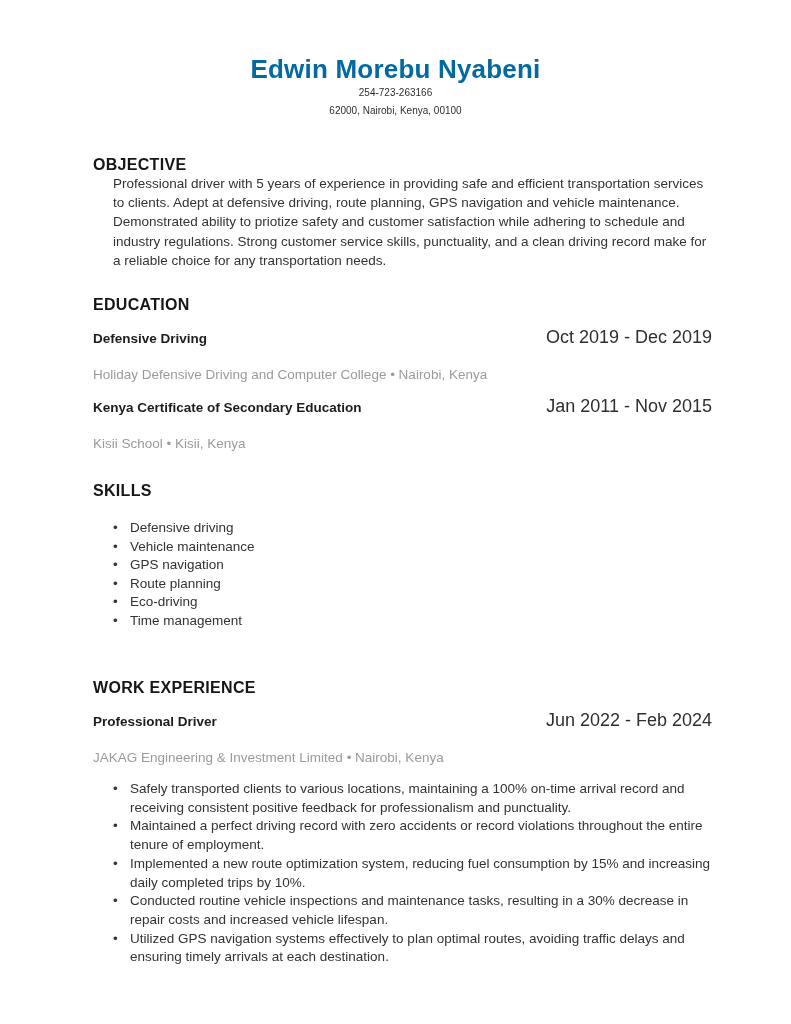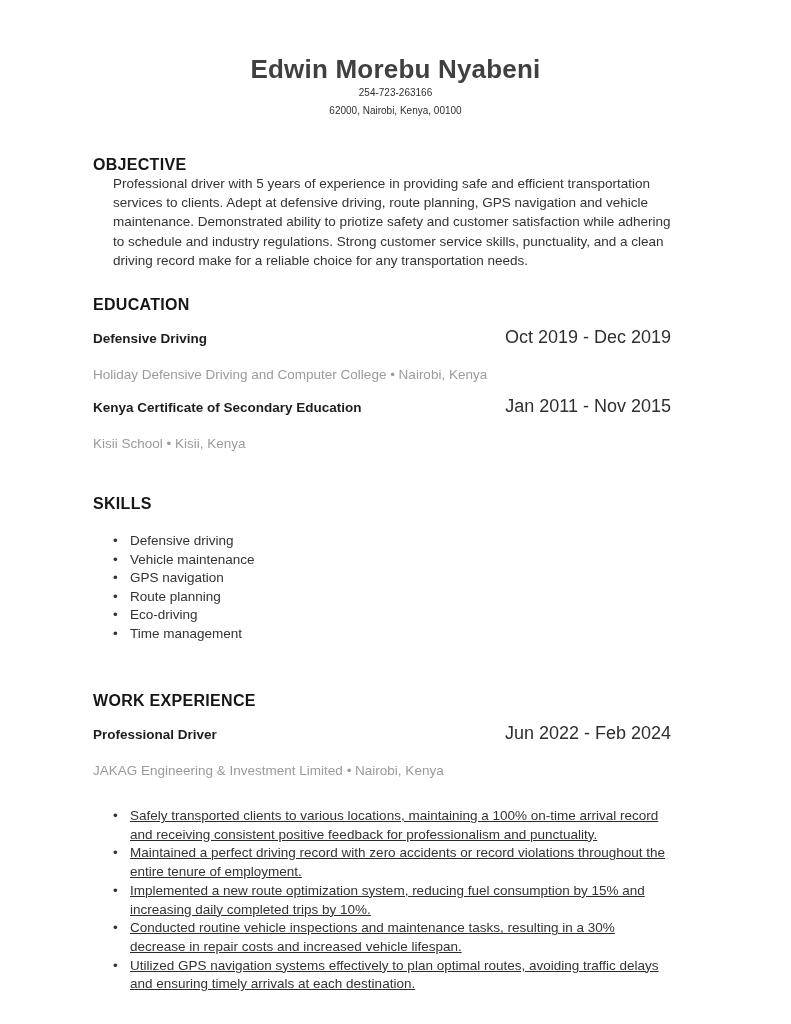--- a/index.html
+++ b/index.html
@@ -15,34 +15,34 @@
     position: relative;
   }
   
   .resume-header {
     padding-top: 54px;
     text-align: center;
   }
   .name {
     font-size: 26px;
     font-weight: bold;
-    color: #404040;
+    color: #0369a1;
     line-height: 30px;
     letter-spacing: 0.2px;
   }
   .contact-line {
     font-size: 10px;
     color: #2f2f2f;
     line-height: 17.5px;
   }
   .contact-line:first-of-type { margin-top: 4px; }
   
   .sections {
     padding-left: 93px;
-    padding-right: 120px;
+    padding-right: 79px;
   }
   .section-heading {
     font-size: 16px;
     font-weight: bold;
     color: #161616;
     letter-spacing: 0.3px;
   }
   .objective-section { margin-top: 37px; }
   .objective-text {
     padding-left: 20px;
@@ -68,40 +68,40 @@
     color: #2f2f2f;
     line-height: 17.5px;
     white-space: nowrap;
   }
   .entry-sub {
     font-size: 13.5px;
     color: #9b9b9b;
     line-height: 17.5px;
     margin-top: 18px;
   }
-  .skills-section { margin-top: 43px; }
+  .skills-section { margin-top: 30px; }
   .bullet-list {
     list-style: none;
     margin-top: 19px;
   }
   .bullet-list li {
     position: relative;
     padding-left: 37px;
     font-size: 13.5px;
     line-height: 18.5px;
     color: #333333;
   }
   .bullet-list li::before {
     content: "\2022";
     position: absolute;
     left: 20px;
     color: #333333;
   }
   .work-section { margin-top: 49px; }
-  .work-bullets { margin-top: 28px; text-decoration: underline; }
+  .work-bullets { margin-top: 14px; }
   .work-bullets li { line-height: 18.7px; }
 </style>
 </head>
 <body>
 
 <div class="page">
 
   <div class="resume-header">
     <div class="name">Edwin Morebu Nyabeni</div>
     <div class="contact-line">254-723-263166</div>

